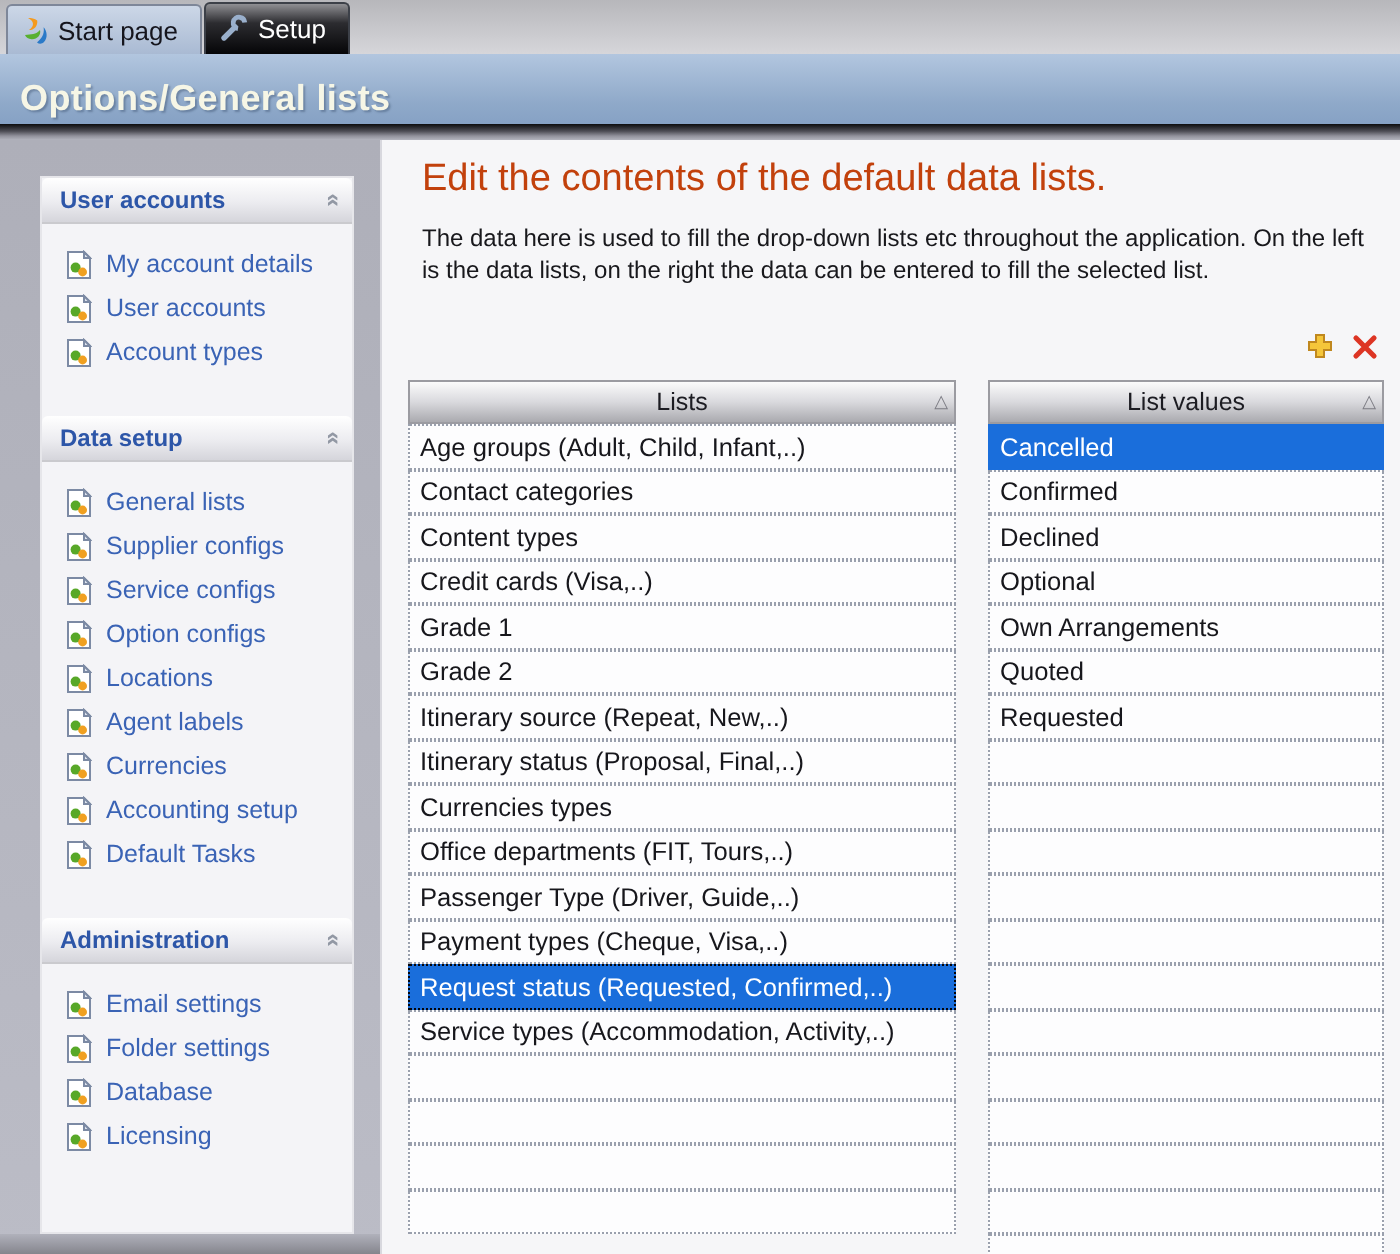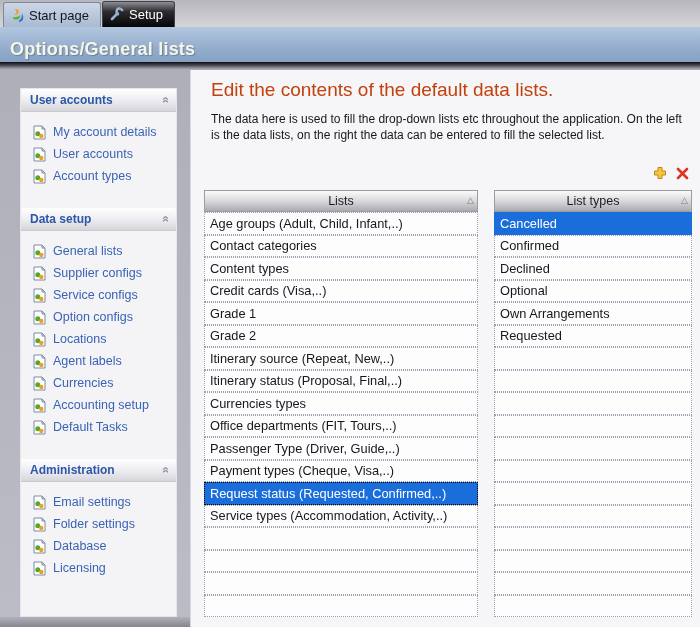--- a/index.html
+++ b/index.html
@@ -387,29 +387,30 @@
           <div class="row">Service types (Accommodation, Activity,..)</div>
           <div class="row empty"></div>
           <div class="row empty"></div>
           <div class="row empty"></div>
           <div class="row empty"></div>
         </div>
     </div>
 
     <div class="dtable values">
       <div class="thead">
-        <span>List types</span>
+        <span>List values</span>
         <span class="sort">△</span>
       </div>
       <div class="tbody" id="values-body">
           <div class="row sel">Cancelled</div>
           <div class="row">Confirmed</div>
           <div class="row">Declined</div>
           <div class="row">Optional</div>
           <div class="row">Own Arrangements</div>
+          <div class="row">Quoted</div>
           <div class="row">Requested</div>
           <div class="row empty"></div>
           <div class="row empty"></div>
           <div class="row empty"></div>
           <div class="row empty"></div>
           <div class="row empty"></div>
           <div class="row empty"></div>
           <div class="row empty"></div>
           <div class="row empty"></div>
           <div class="row empty"></div>

